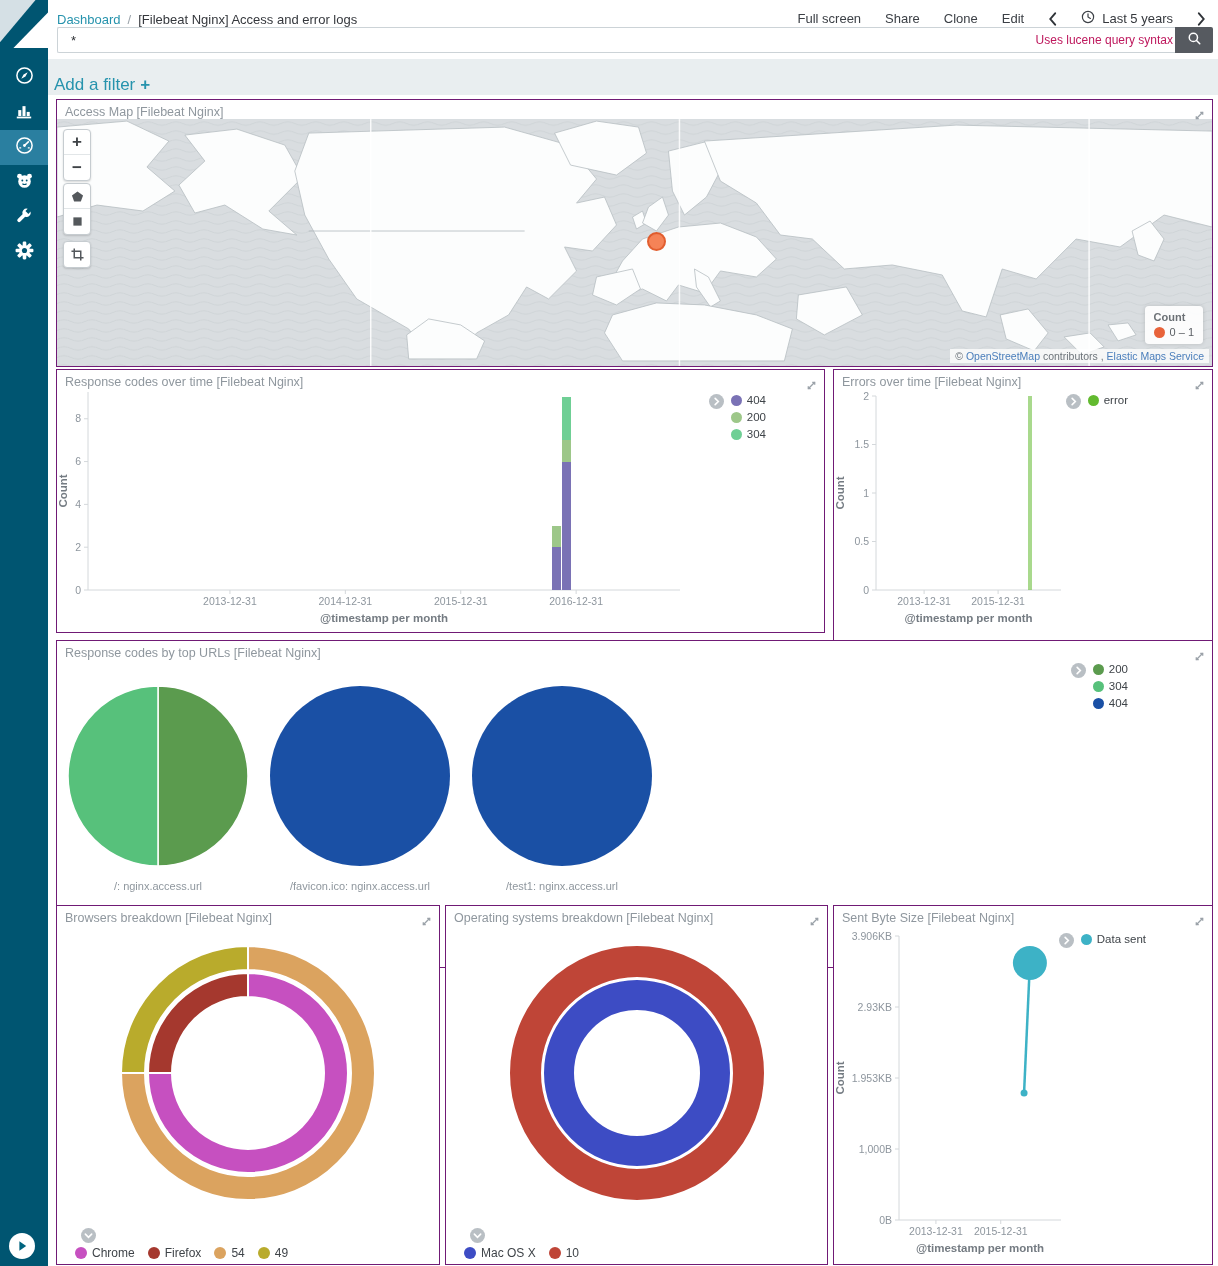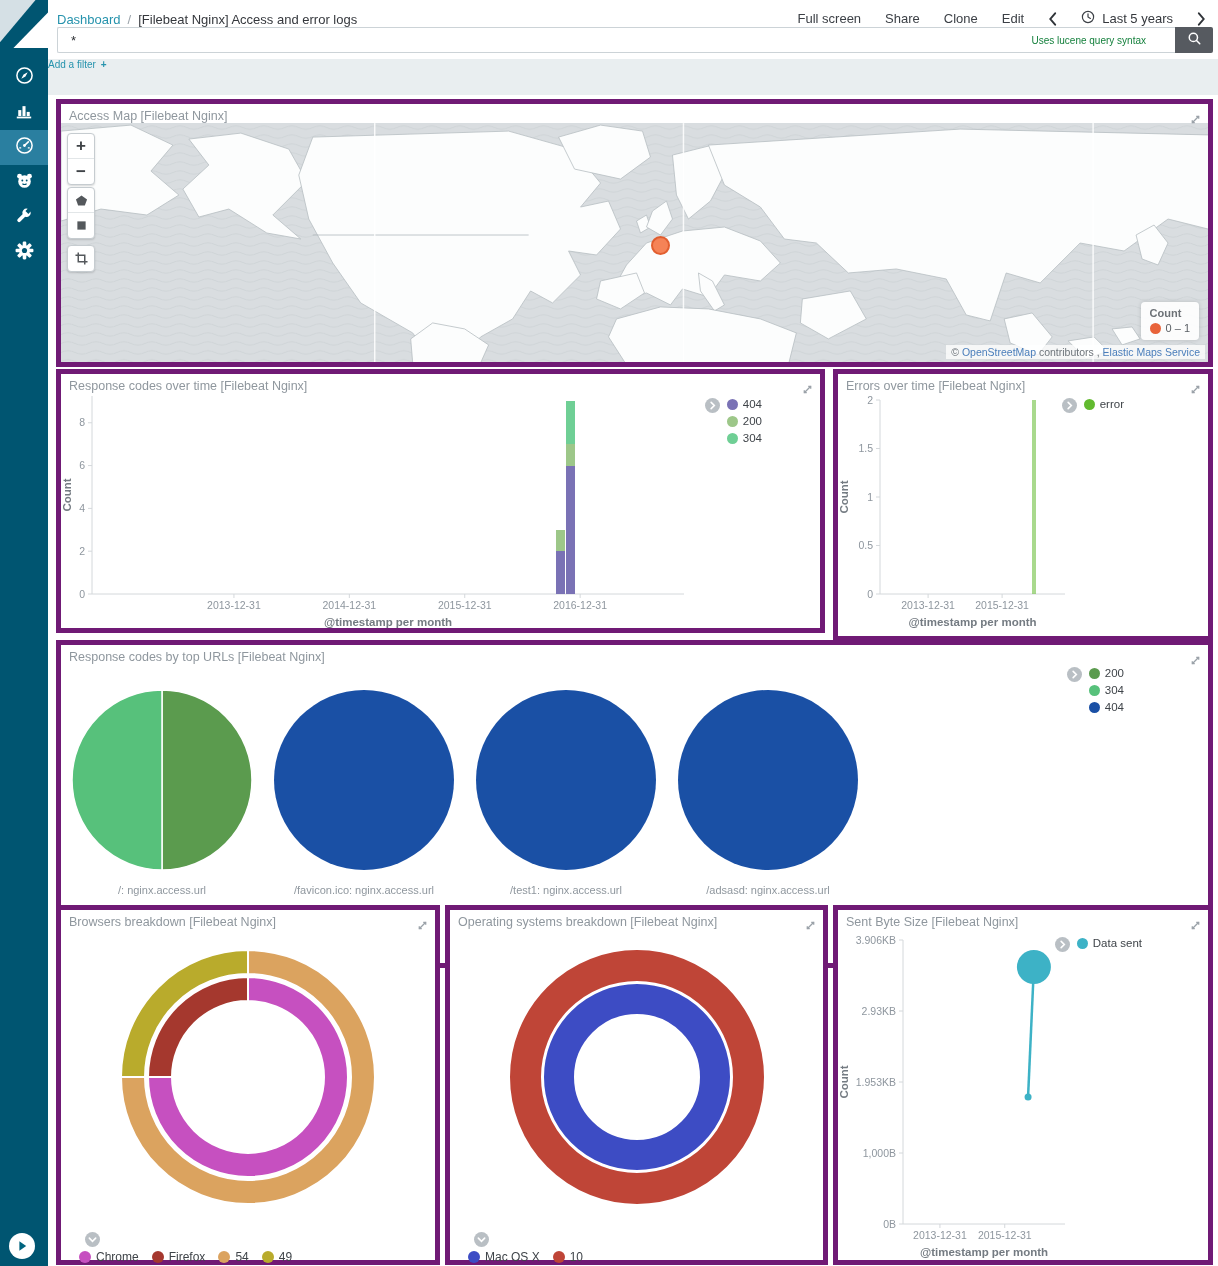--- a/index.html
+++ b/index.html
@@ -27,31 +27,31 @@
   .tact{cursor:pointer;}
   .tp{display:flex;align-items:center;gap:7px;cursor:pointer;}
   .tp .lbl{color:#35383d;}
   .navchev{cursor:pointer;display:flex;align-items:center;}
 
   .querybar{position:absolute;left:57px;top:27px;width:1156px;height:26px;display:flex;z-index:5;}
   .qinput{flex:1;border:1px solid #ccd3d7;border-right:none;border-radius:2px 0 0 2px;display:flex;
           align-items:center;background:#fff;}
   .qval{border:none;outline:none;flex:1;font-size:13px;padding:0 0 0 13px;color:#2d3034;
         font-family:inherit;background:transparent;}
-  .qhint{font-size:10px;color:#15803d;padding-right:29px;cursor:pointer;white-space:nowrap;}
+  .qhint{font-size:12px;color:#be185d;padding-right:2px;cursor:pointer;white-space:nowrap;}
   .qbtn{width:38px;background:#565a60;border-radius:0 2px 2px 0;display:flex;align-items:center;
         justify-content:center;cursor:pointer;}
 
   .filterbar{position:absolute;left:48px;top:59px;right:0;height:36px;background:#e9eef0;display:flex;
-             align-items:flex-start;padding-left:0;font-size:10px;}
+             align-items:flex-end;padding-left:6px;font-size:17px;}
   .addfilter{color:#2693ad;cursor:pointer;}
   .plus{color:#2693ad;font-weight:bold;margin-left:5px;cursor:pointer;}
 
   
-  .panel{position:absolute;background:#fff;border:5px solid #701a75;box-sizing:border-box;}
+  .panel{position:absolute;background:#fff;border:1px solid #701a75;box-sizing:border-box;}
   .ptitle{position:absolute;left:8px;top:5px;font-size:12.5px;color:#8f979e;white-space:nowrap;z-index:3;}
   .pexpand{position:absolute;right:7px;top:7px;cursor:pointer;z-index:4;}
 
   #p-map {left:56px;top:99px;width:1157px;height:268px;}
   #p-rc  {left:56px;top:369px;width:769px;height:264px;}
   #p-err {left:833px;top:369px;width:380px;height:272px;}
   #p-urls{left:56px;top:640px;width:1157px;height:328px;}
   #p-br  {left:56px;top:905px;width:384px;height:360px;}
   #p-os  {left:445px;top:905px;width:383px;height:360px;}
   #p-by  {left:833px;top:905px;width:380px;height:360px;}
@@ -424,26 +424,20 @@
             <circle cx="92" cy="92" r="90" fill="#1a50a5"></circle>
           </svg>
           <div class="pie-lbl">/favicon.ico: nginx.access.url</div>
         </div>
         <div class="pie-box" style="width: 202px; padding-top: 23px;">
           <svg width="184" height="184" style="display:block;margin:0 auto;">
             <circle cx="92" cy="92" r="90" fill="#1a50a5"></circle>
           </svg>
           <div class="pie-lbl">/test1: nginx.access.url</div>
         </div>
-        <div class="pie-box" style="width: 202px; padding-top: 23px;">
-          <svg width="184" height="184" style="display:block;margin:0 auto;">
-            <circle cx="92" cy="92" r="90" fill="#1a50a5"></circle>
-          </svg>
-          <div class="pie-lbl">/adsasd: nginx.access.url</div>
-        </div>
       </div>
     <div class="legend" id="lg-urls">
       <span class="chev">
           <svg width="9" height="9" viewBox="0 0 10 10">
             <path d="M3.5 1.5 L7 5 L3.5 8.5" stroke="#fff" stroke-width="1.8" fill="none" stroke-linecap="round"></path>
           </svg>
         </span>
       <div class="legend-col">
         <span class="litem">
             <span class="lgdot" style="background: rgb(91, 155, 78);"></span>

